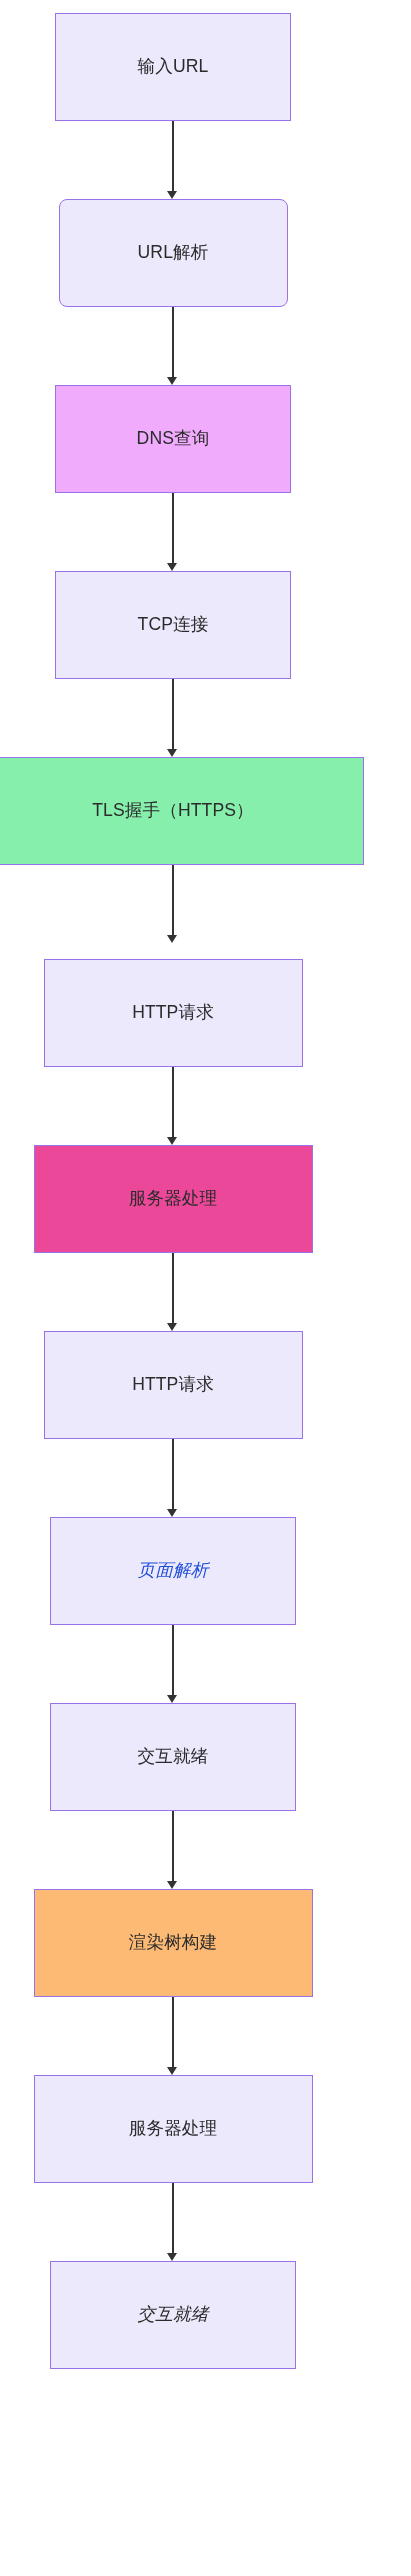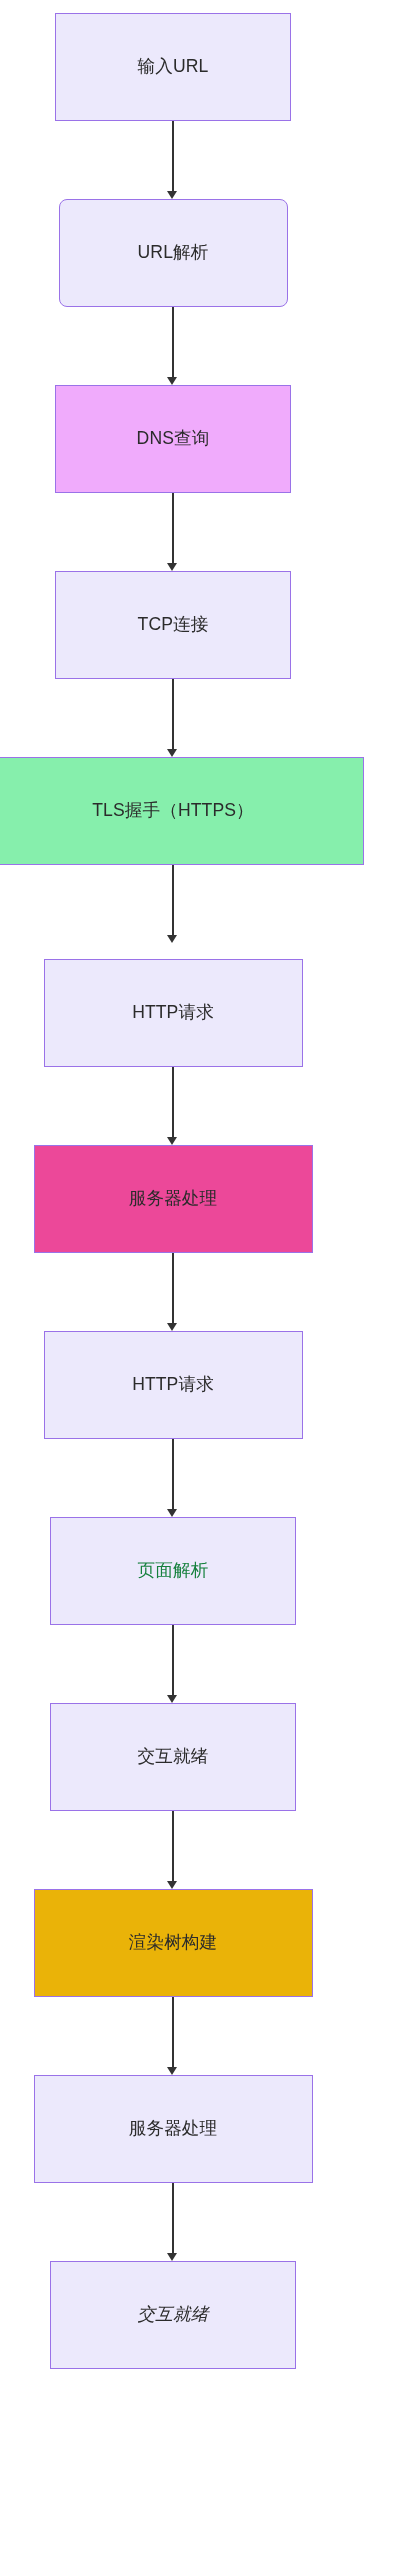--- a/index.html
+++ b/index.html
@@ -128,35 +128,35 @@
         <div class="line" style="background: rgb(51, 51, 51);"></div>
         <div class="head" style="border-top-color: rgb(51, 51, 51);"></div>
       </div>
       <div class="node" style="width: 259px; height: 108px; background: rgb(236, 233, 252); border-color: rgb(154, 114, 232); color: rgb(43, 43, 43); font-size: 17.6px; border-width: 1.3px;">
         <span>HTTP请求</span>
       </div>
       <div class="connector" style="height: 78px;">
         <div class="line" style="background: rgb(51, 51, 51);"></div>
         <div class="head" style="border-top-color: rgb(51, 51, 51);"></div>
       </div>
-      <div class="node" style="width: 246px; height: 108px; background: rgb(236, 233, 252); border-color: rgb(154, 114, 232); color: #15803d; font-size: 17.6px; border-width: 1.3px;">
+      <div class="node" style="width: 246px; height: 108px; background: rgb(236, 233, 252); border-color: rgb(154, 114, 232); color: #1d4ed8; font-size: 17.6px; border-width: 1.3px; font-style: italic;">
         <span>页面解析</span>
       </div>
       <div class="connector" style="height: 78px;">
         <div class="line" style="background: rgb(51, 51, 51);"></div>
         <div class="head" style="border-top-color: rgb(51, 51, 51);"></div>
       </div>
       <div class="node" style="width: 246px; height: 108px; background: rgb(236, 233, 252); border-color: rgb(154, 114, 232); color: rgb(43, 43, 43); font-size: 17.6px; border-width: 1.3px;">
         <span>交互就绪</span>
       </div>
       <div class="connector" style="height: 78px;">
         <div class="line" style="background: rgb(51, 51, 51);"></div>
         <div class="head" style="border-top-color: rgb(51, 51, 51);"></div>
       </div>
-      <div class="node" style="width: 279px; height: 108px; background: #eab308; border-color: rgb(154, 114, 232); color: rgb(43, 43, 43); font-size: 17.6px; border-width: 1.3px;">
+      <div class="node" style="width: 279px; height: 108px; background: #fdba74; border-color: rgb(154, 114, 232); color: rgb(43, 43, 43); font-size: 17.6px; border-width: 1.3px;">
         <span>渲染树构建</span>
       </div>
       <div class="connector" style="height: 78px;">
         <div class="line" style="background: rgb(51, 51, 51);"></div>
         <div class="head" style="border-top-color: rgb(51, 51, 51);"></div>
       </div>
       <div class="node" style="width: 279px; height: 108px; background: rgb(236, 233, 252); border-color: rgb(154, 114, 232); color: rgb(43, 43, 43); font-size: 17.6px; border-width: 1.3px;">
         <span>服务器处理</span>
       </div>
       <div class="connector" style="height: 78px;">

